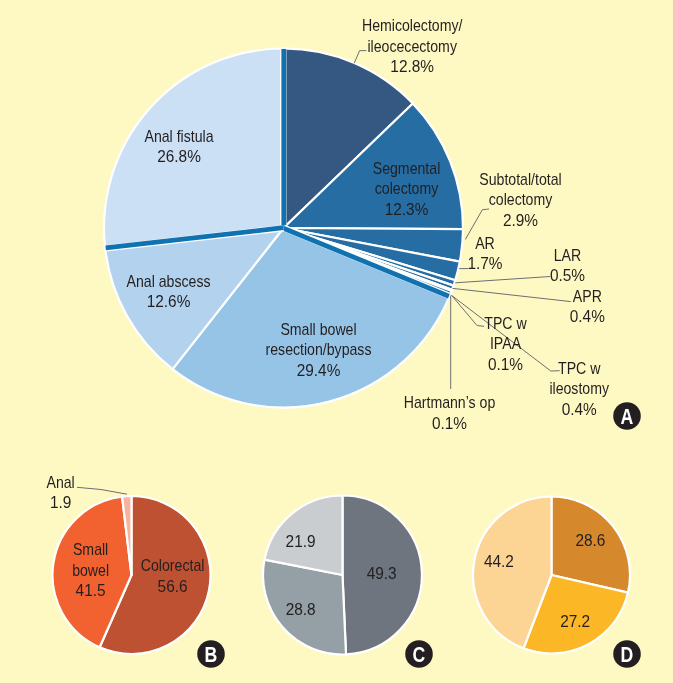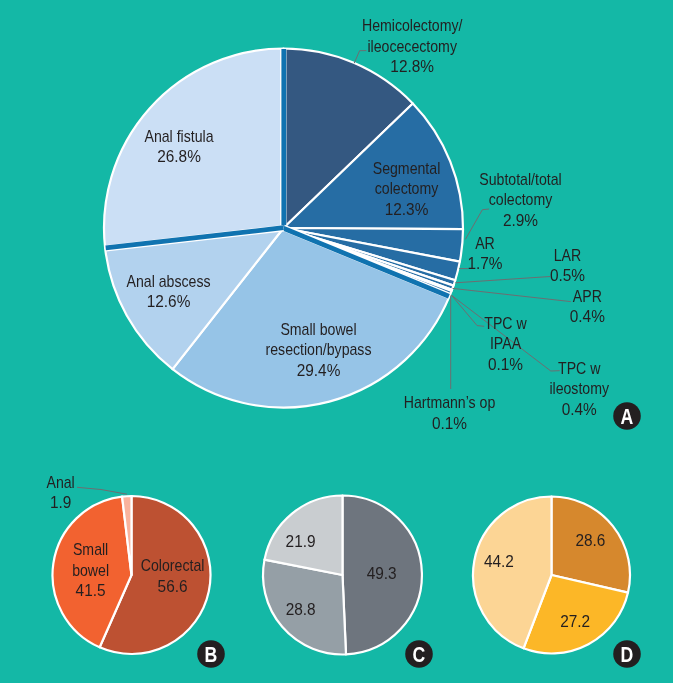--- a/index.html
+++ b/index.html
@@ -1,19 +1,19 @@
 <!DOCTYPE html>
 <html><head>
 <meta charset="utf-8">
 <style>
   html,body{margin:0;padding:0;background:#ffffff;}
   body{width:673px;height:683px;overflow:hidden;
        font-family:"Liberation Sans",sans-serif;color:#231f20;
        -webkit-font-smoothing:antialiased;}
-  #fig{position:relative;width:673px;height:683px;background:#14b8a6;}
+  #fig{position:relative;width:673px;height:683px;background:#fef9c3;}
   #fig svg{position:absolute;left:0;top:0;}
   text{font-family:"Liberation Sans",sans-serif;fill:#231f20;}
   .lbl{font-size:16.4px;}
   .leader{stroke:#6d6e71;stroke-width:1;fill:none;}
   .panel-badge-txt{font-size:21.3px;font-weight:bold;fill:#ffffff;}
 </style>
 </head>
 <body>
 
 <div id="fig">

